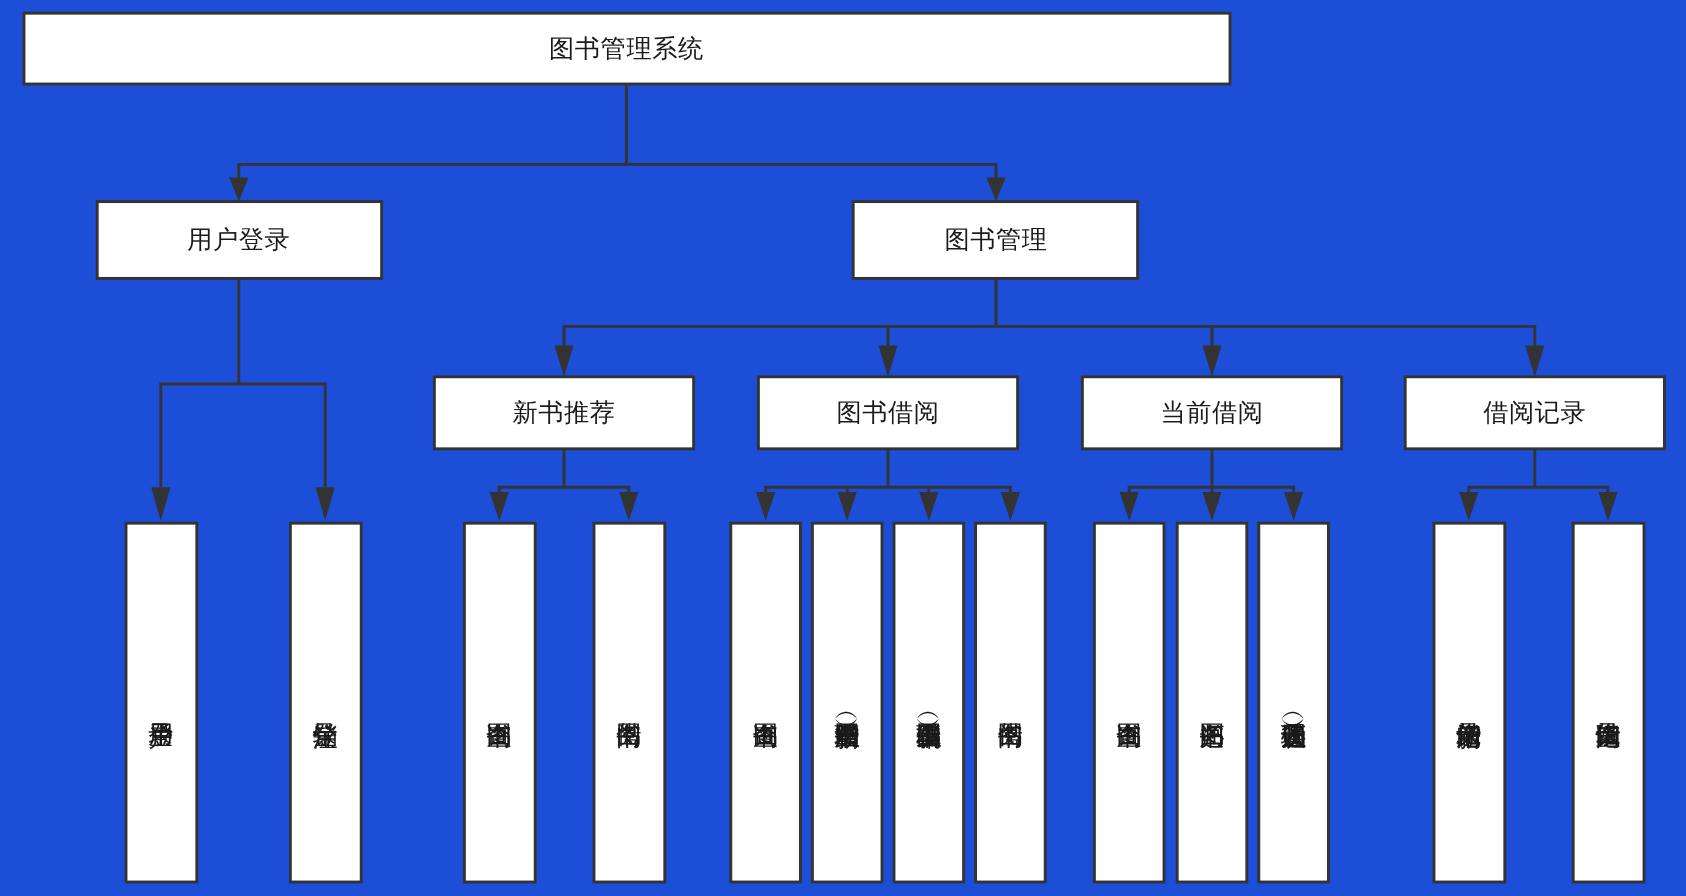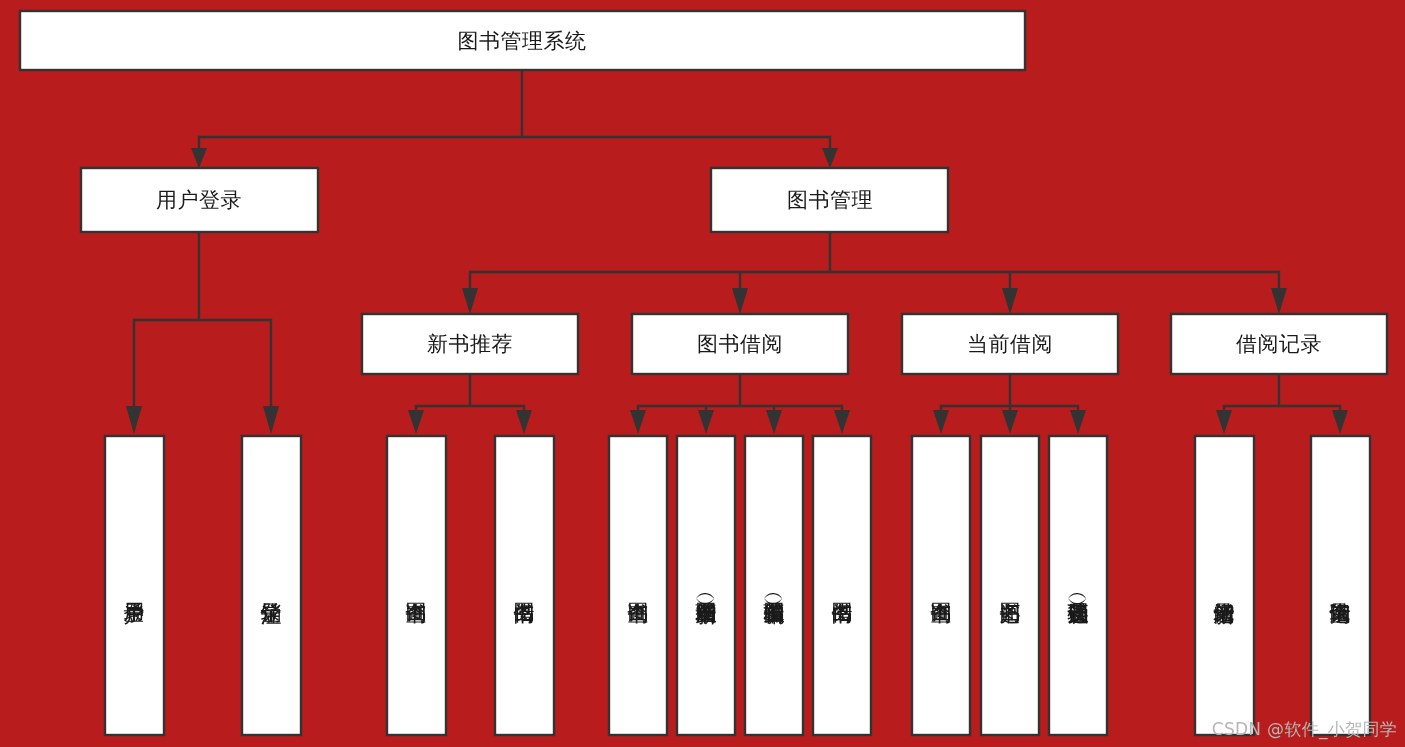--- a/index.html
+++ b/index.html
@@ -12,21 +12,21 @@
     font-family: "DejaVu Sans", "Liberation Sans", sans-serif;
     width: 1405px;
     height: 747px;
     overflow: hidden;
     position: relative;
   }
   #diagram-root {
     position: relative;
     width: 1405px;
     height: 747px;
-    background: #b91c1c;
+    background: #1d4ed8;
   }
   svg#flowchart {
     position: absolute;
     left: 0;
     top: 0;
     width: 1405px;
     height: 747px;
     display: block;
   }
   .node-rect {
@@ -208,15 +208,14 @@
       <text class="node-label-v" x="1224" y="586" text-anchor="middle" style="writing-mode: vertical-rl; text-orientation: upright;">新增借阅记录</text>
     </g>
 
     <g>
       <rect class="node-rect" x="1311" y="436" width="59" height="299"></rect>
       <text class="node-label-v" x="1340" y="586" text-anchor="middle" style="writing-mode: vertical-rl; text-orientation: upright;">查询借阅记录</text>
     </g>
 
   </svg>
 
-  <div class="watermark">CSDN @软件_小贺同学</div>
 
 </div>
 
 </body></html>

